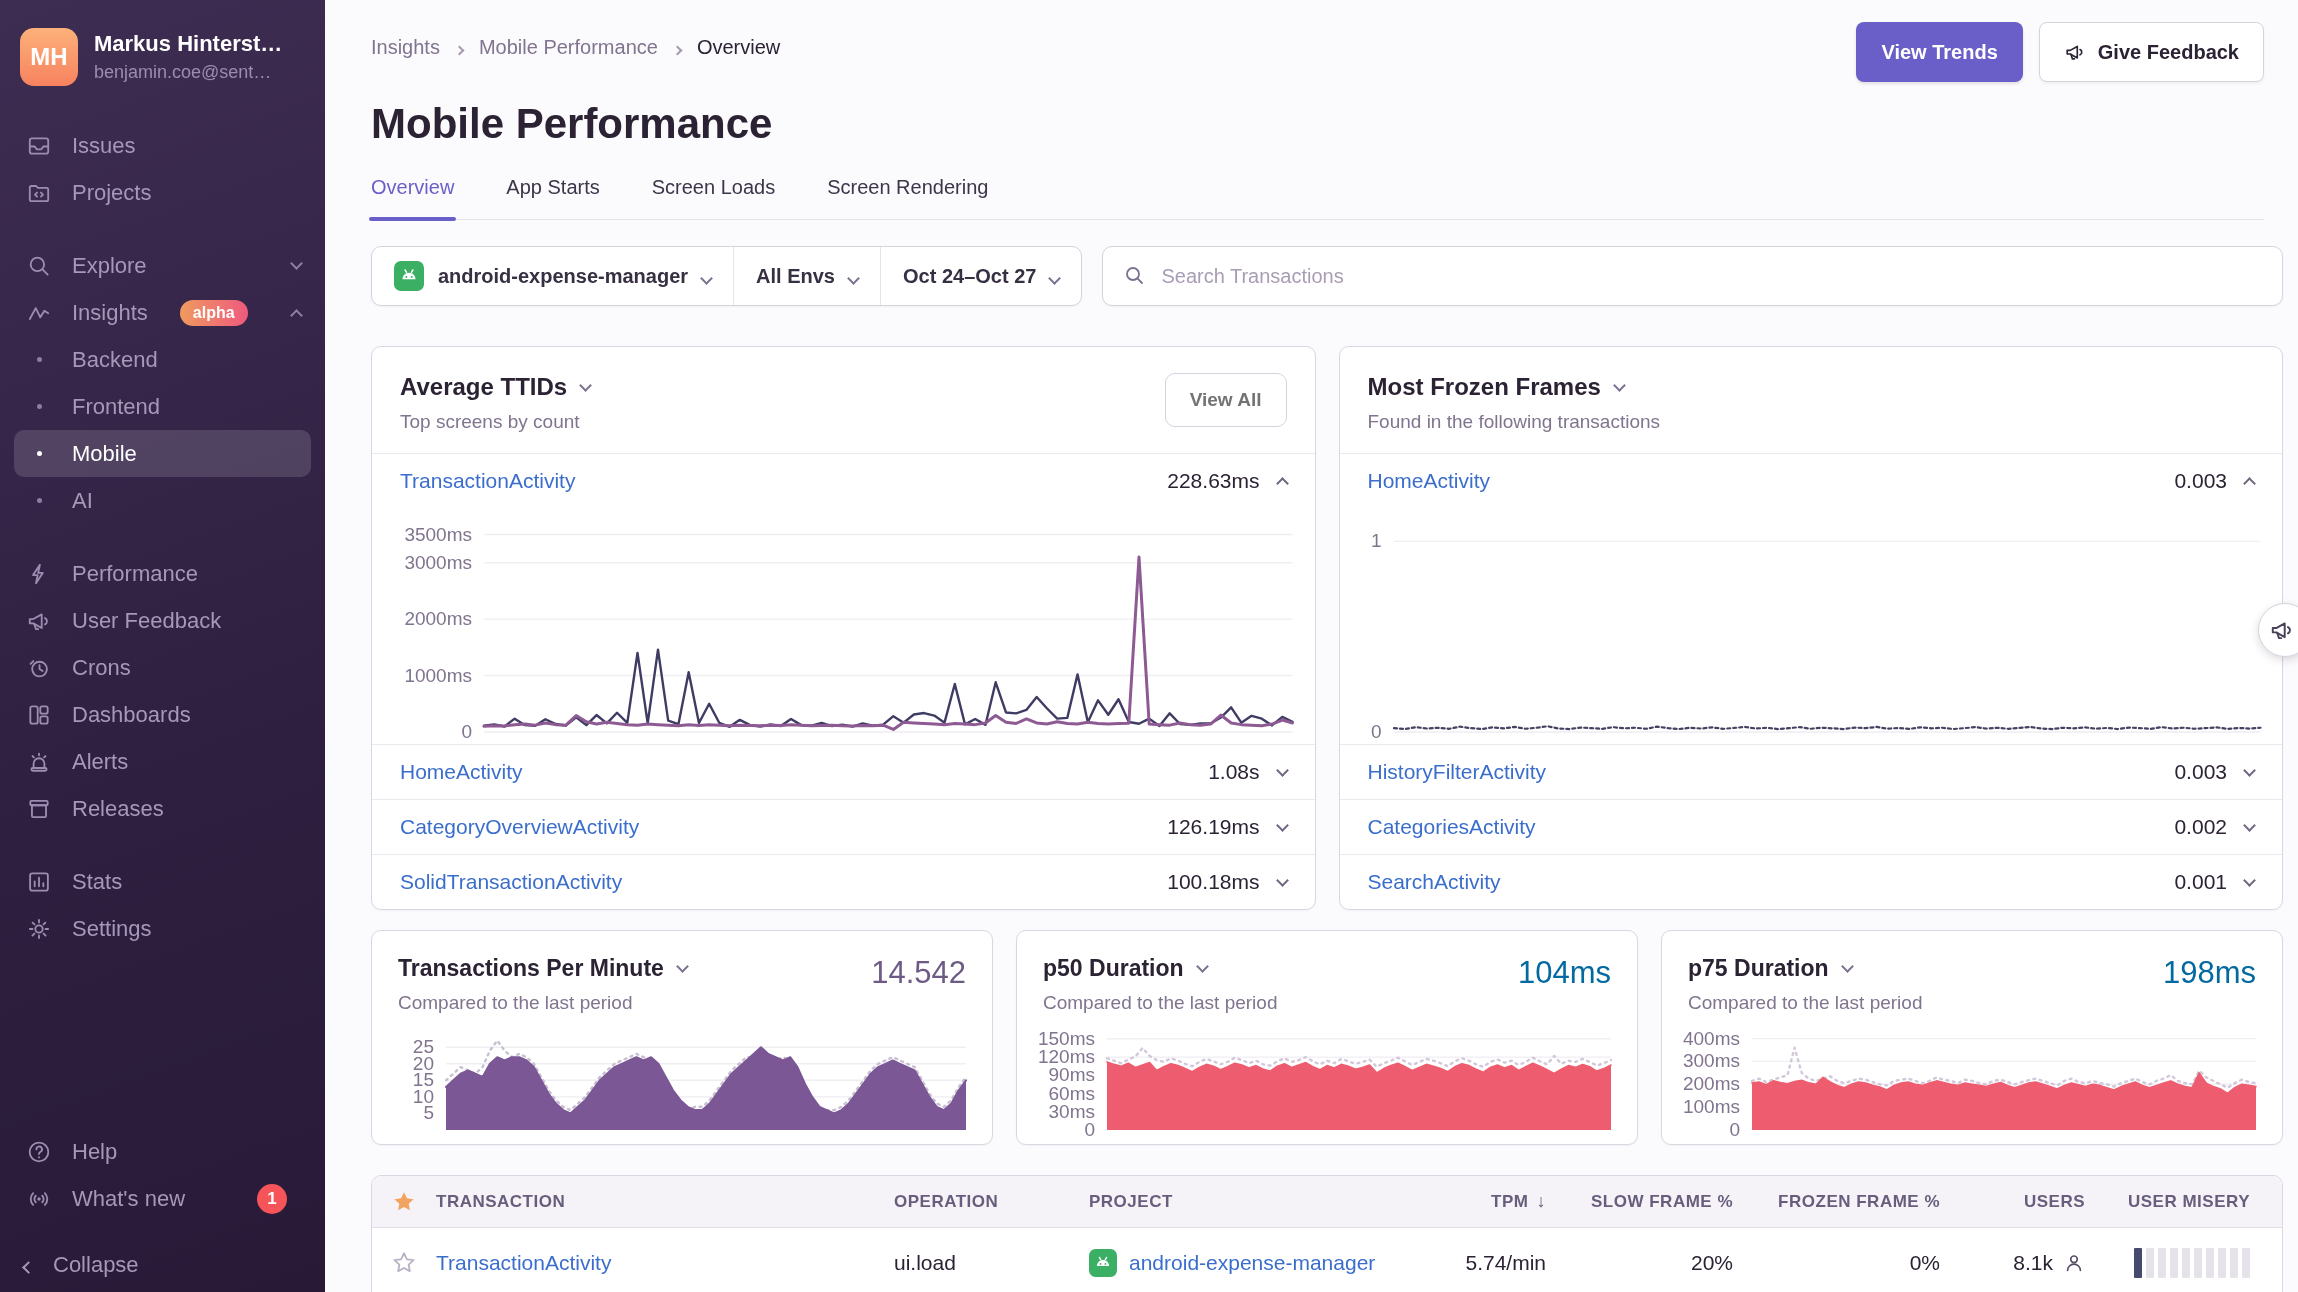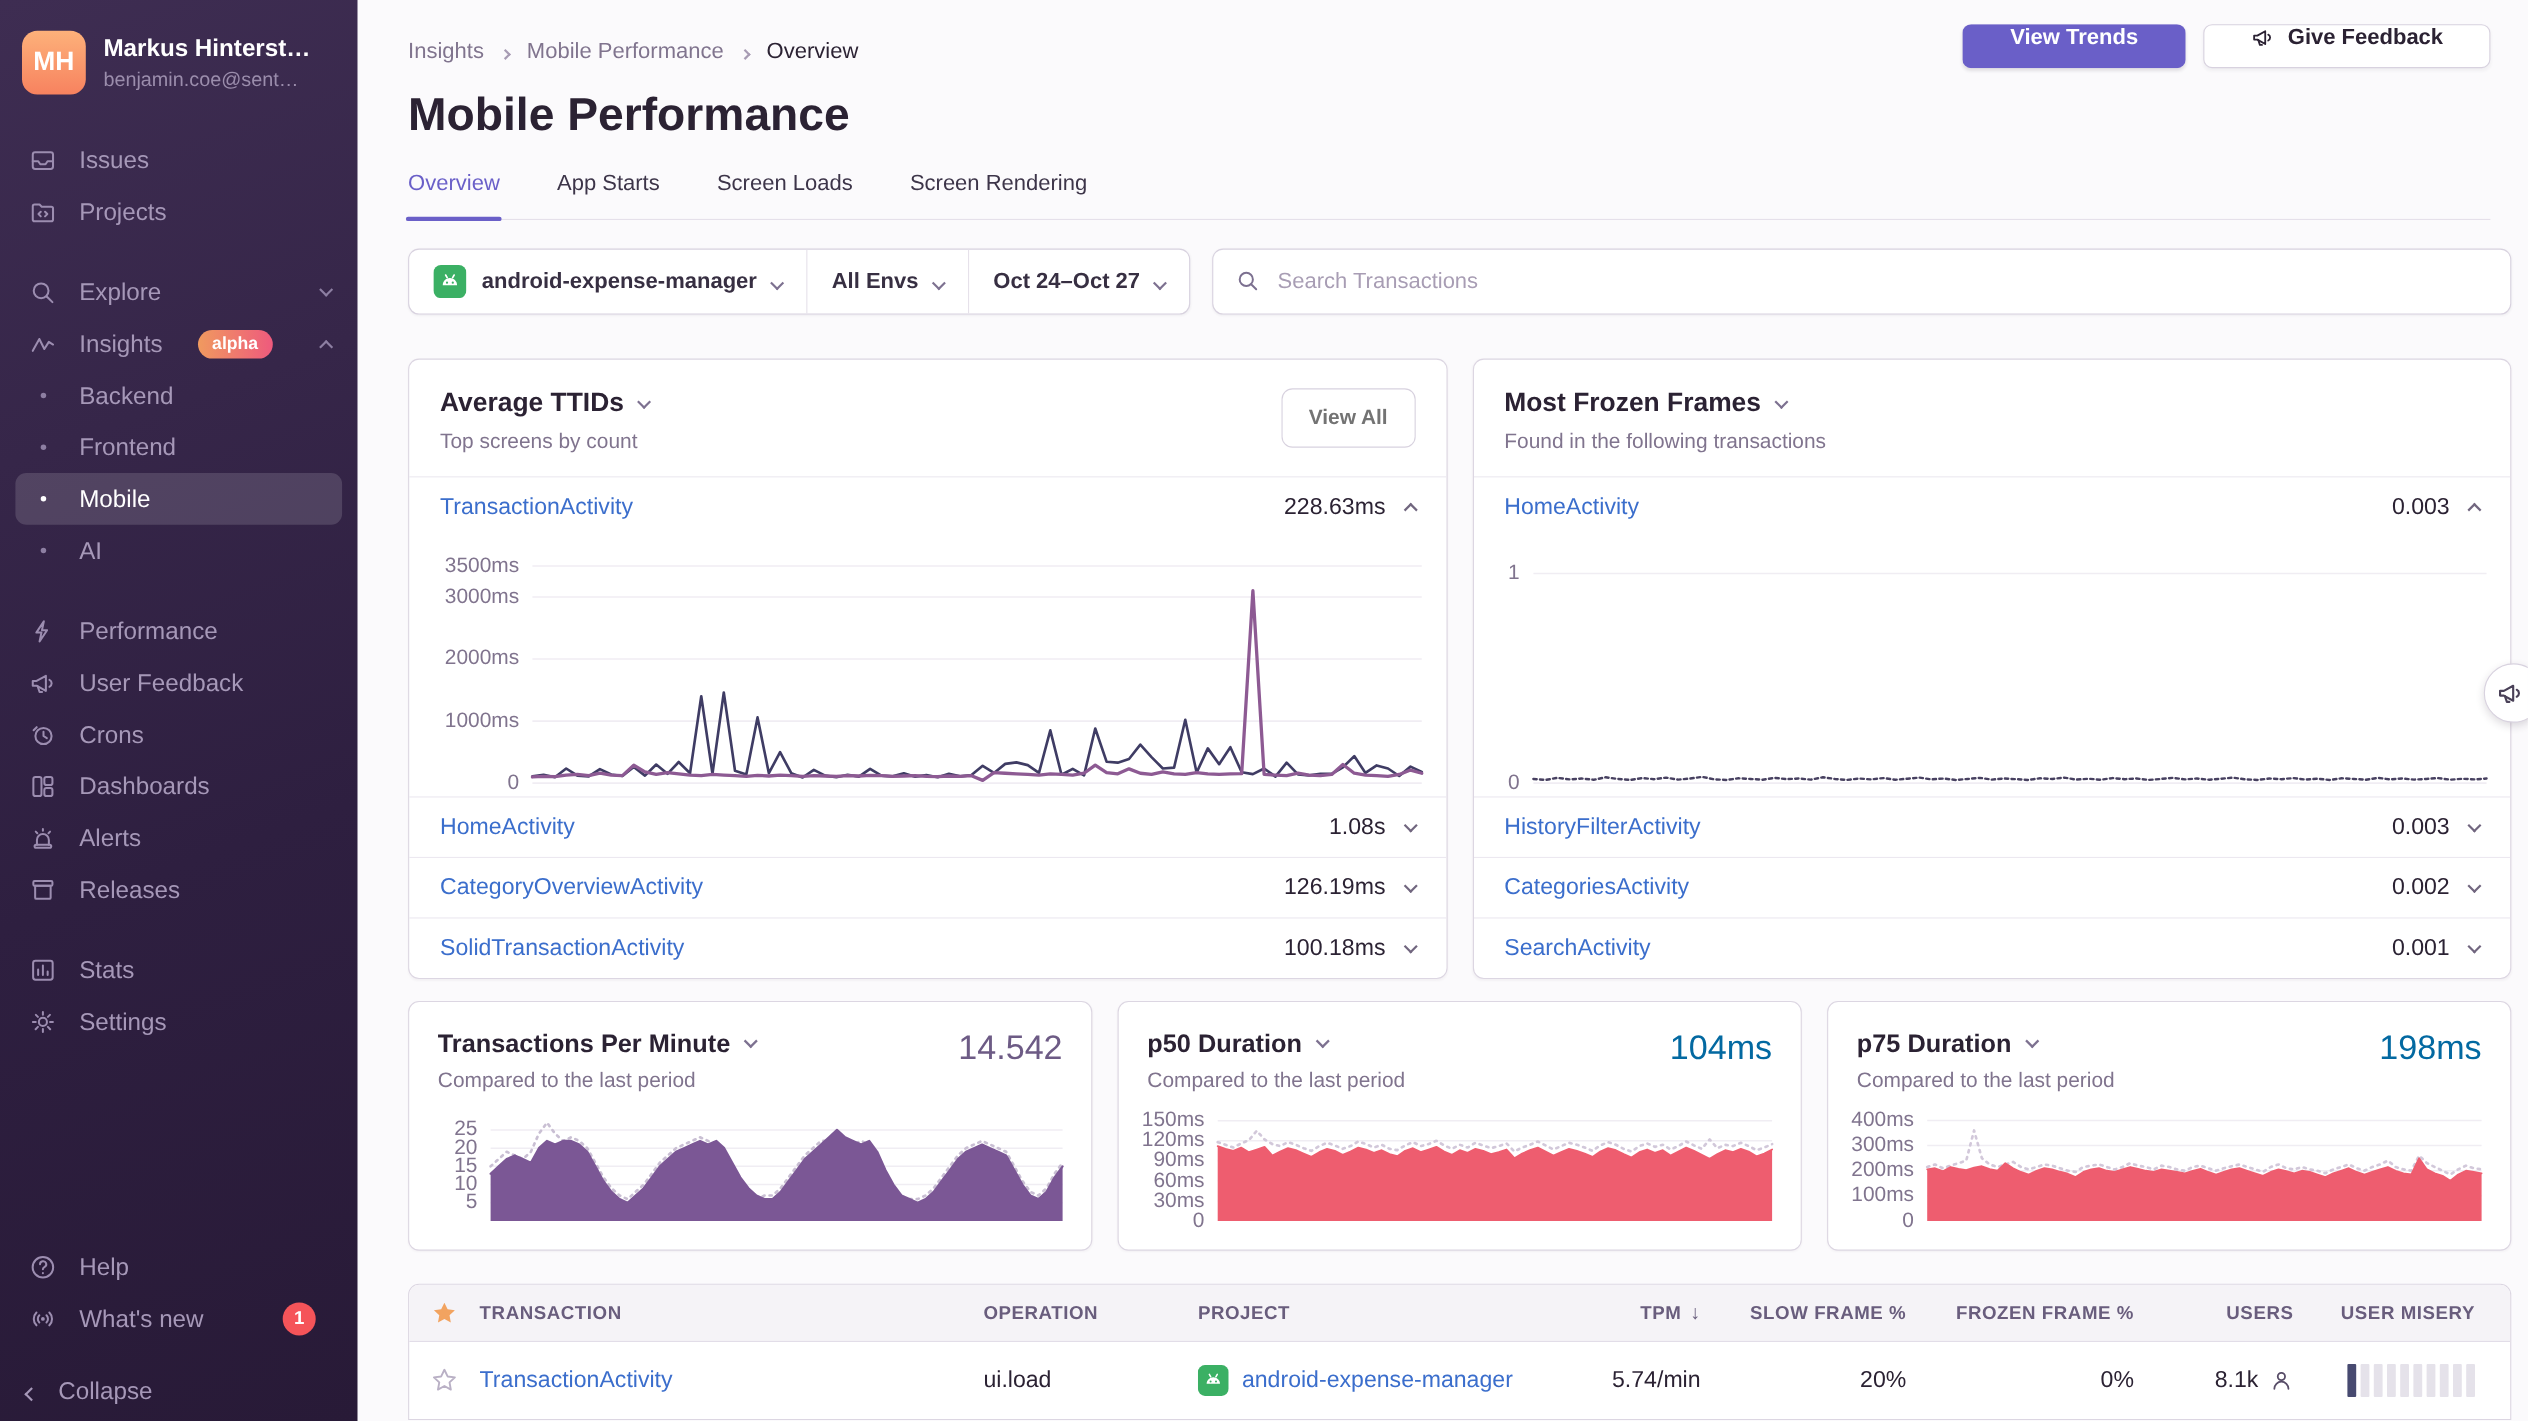--- a/index.html
+++ b/index.html
@@ -33,21 +33,21 @@
 
 
 .main{flex:1;display:flex;flex-direction:column;min-width:0;position:relative}
 .header{padding:22px 34px 0 46px}
 .header-top{display:flex;align-items:flex-start;justify-content:space-between}
 .breadcrumb{display:flex;align-items:center;gap:16px;font-size:20px;color:#80748e;padding-top:14px}
 .breadcrumb .crumb{cursor:pointer}
 .breadcrumb .current{color:#2b2233}
 .crumb-sep{color:#a79bb3}
 .header-actions{display:flex;gap:16px}
-.btn{height:40px;border-radius:8px;font-size:20px;font-weight:700;display:flex;align-items:flex-start;gap:12px;padding:0 42px;cursor:pointer;border:1px solid transparent}
+.btn{height:60px;border-radius:8px;font-size:20px;font-weight:700;display:flex;align-items:center;gap:12px;padding:0 24px;cursor:pointer;border:1px solid transparent}
 .btn-primary{background:#6a5fc8;color:#fff;box-shadow:0 2px 3px rgba(43,34,51,.12)}
 .btn-default{background:#fff;color:#2b2233;border-color:#d8d2df;box-shadow:0 2px 3px rgba(43,34,51,.05)}
 .page-title{font-size:42px;font-weight:700;margin-top:18px;color:#2b2233}
 .tabs{display:flex;gap:52px;margin-top:28px;border-bottom:1px solid #e5e0ea}
 .tab{font-size:20px;padding-bottom:20px;color:#3d3549;cursor:pointer;position:relative}
 .tab.active{color:#6a5fc8}
 .tab.active:after{content:"";position:absolute;left:-2px;right:-2px;bottom:-2px;height:4px;border-radius:3px;background:#6a5fc8}
 
 .body{flex:1;padding:26px 15px 0 46px;overflow:hidden}
 .filter-row{display:flex;gap:20px}
@@ -73,21 +73,21 @@
 .acc-val .chev{color:#71667f;cursor:pointer}
 
 .chart-wrap{display:flex;align-items:flex-end;padding:18px 22px 12px 8px}
 .ticks{position:relative;flex:0 0 auto}
 .tick{position:absolute;right:12px;transform:translateY(-50%);font-size:19px;color:#80748e;white-space:nowrap}
 .chart-wrap svg{flex:1;display:block;overflow:visible;min-width:0}
 .w104{width:104px}.w46{width:46px}.w48{width:48px}.w64{width:64px}
 .h206{height:206px}.h96{height:96px}
 
 .row2{display:grid;grid-template-columns:1fr 1fr 1fr;gap:23px;margin-top:20px}
-.panel2{padding:24px 26px 26px}
+.panel2{padding:24px 26px 14px}
 .panel2-head{display:flex;justify-content:space-between;align-items:flex-start}
 .big-val{font-size:31px;color:#6d5b85;font-weight:400}
 .big-val.red{color:#0369a1}
 .panel2 .chart-wrap{padding:20px 0 0 0}
 
 .table{margin-top:30px;background:#fff;border:1px solid #dcd6e2;border-radius:10px 10px 0 0;overflow:hidden}
 .thead{display:flex;align-items:center;background:#f5f3f7;height:52px;font-size:17px;font-weight:700;letter-spacing:.5px;color:#695d7d;border-bottom:1px solid #e2dde8;text-transform:uppercase}
 .trow{display:flex;align-items:center;height:70px;font-size:21px}
 .col-star{flex:0 0 64px;display:flex;justify-content:center;align-items:center}
 .col-trans{flex:1;min-width:0}

